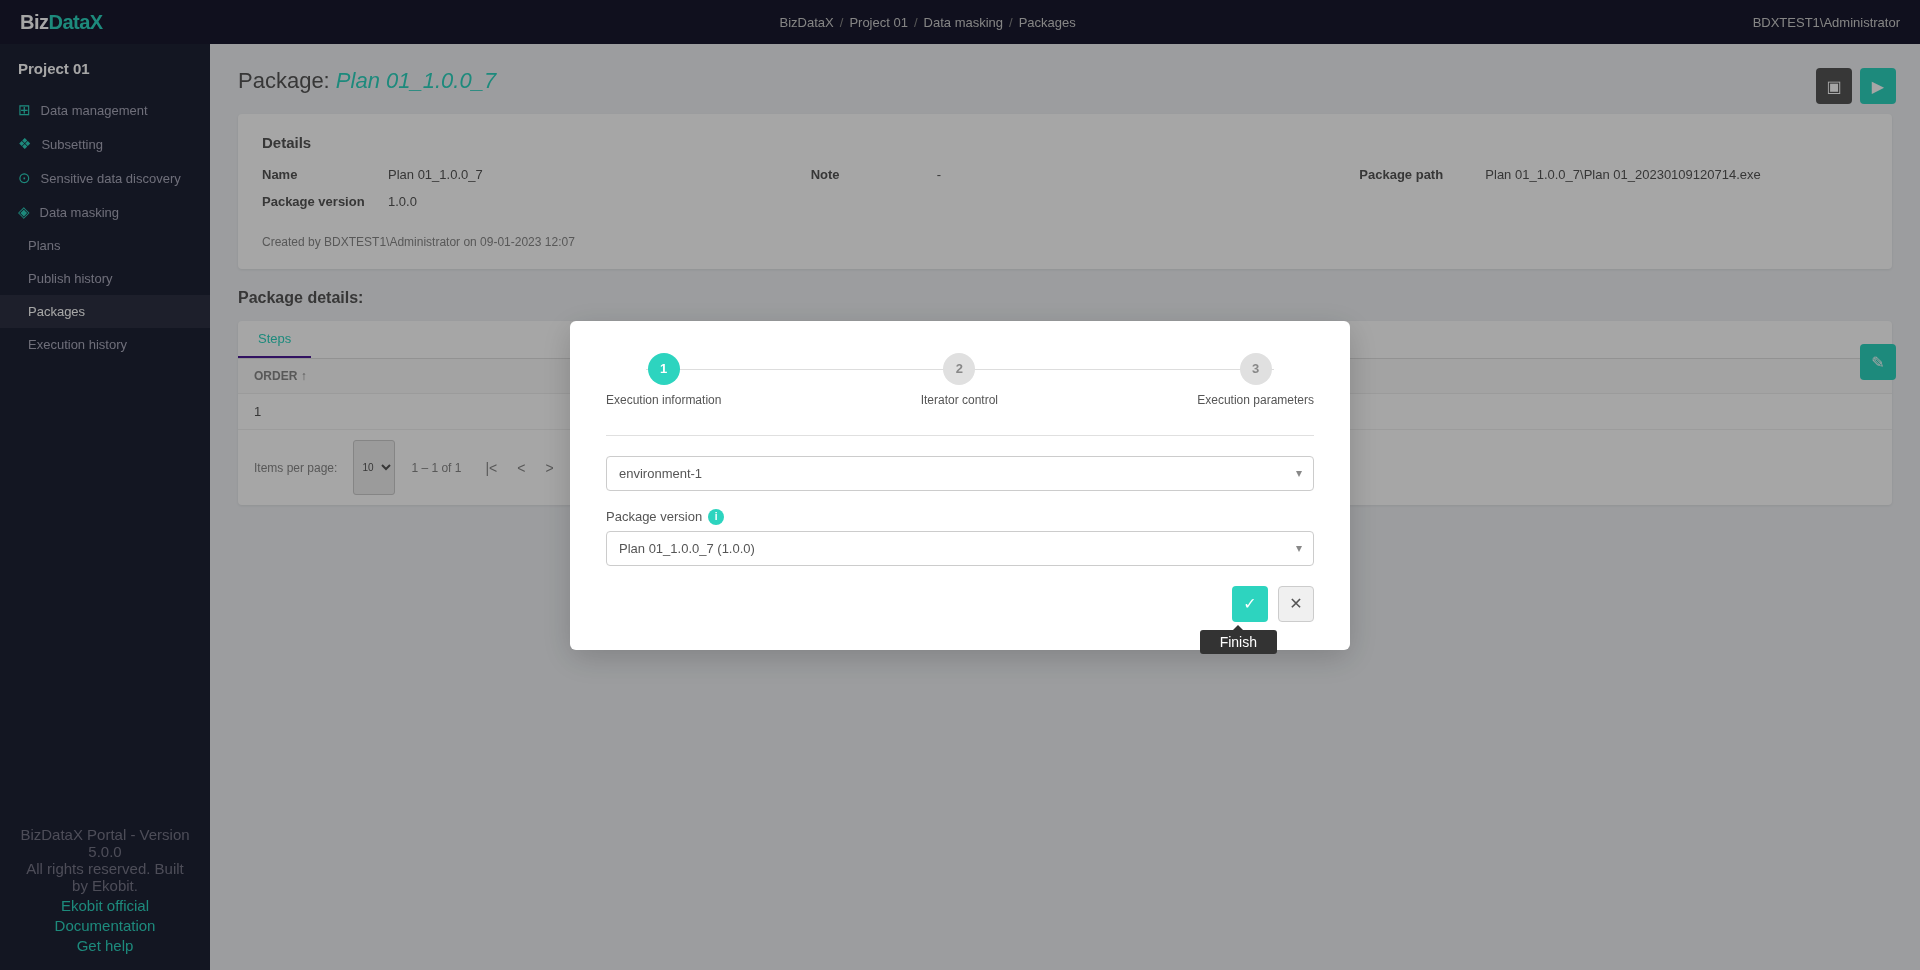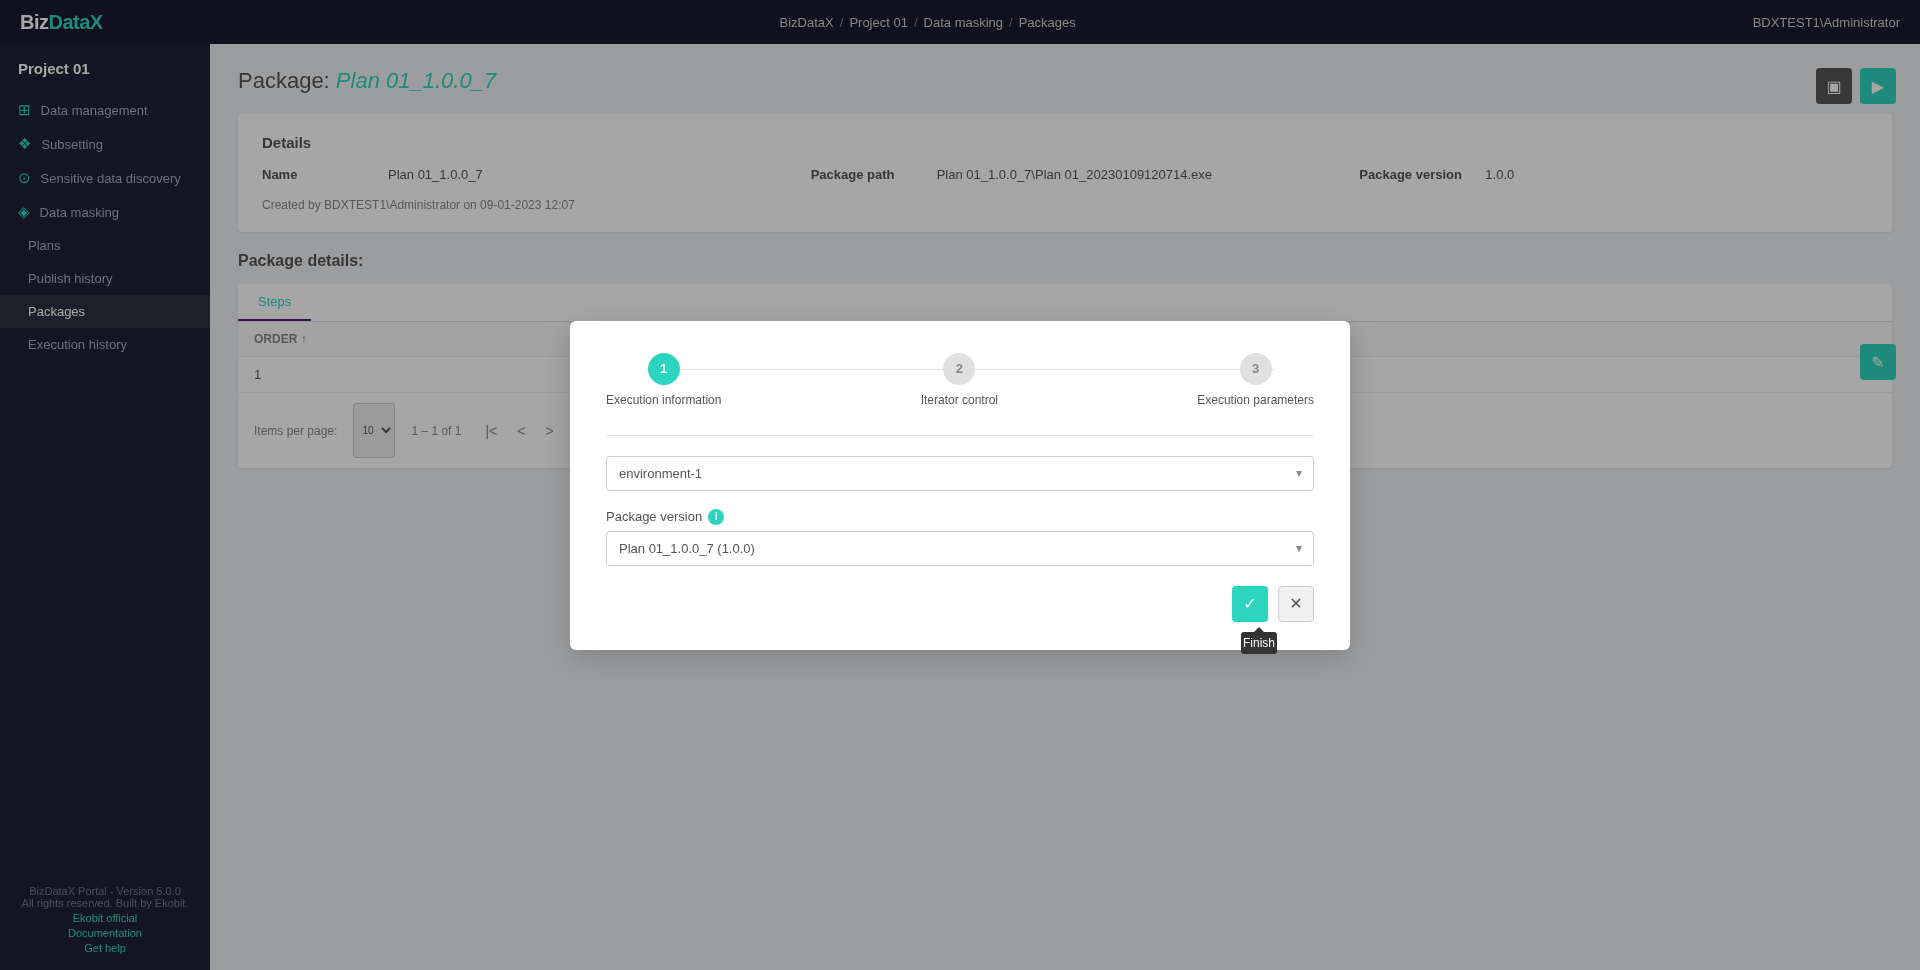--- a/index.html
+++ b/index.html
@@ -76,21 +76,21 @@
     .sidebar-navitem {
       padding: 9px 18px 9px 28px;
       cursor: pointer;
       font-size: 13px;
       color: #aab;
     }
     .sidebar-navitem.active { color: white; background: rgba(255,255,255,0.07); }
     .sidebar-footer {
       margin-top: auto;
       padding: 16px 18px;
-      font-size: 11px;
+      font-size: 15px;
       color: #778;
       text-align: center;
     }
     .sidebar-footer a { color: #2dd4bf; text-decoration: none; display: block; margin-top: 3px; }
 
     
     .main {
       flex: 1;
       overflow-y: auto;
       background: #f0f2f5;
@@ -121,21 +121,21 @@
       margin-bottom: 16px;
     }
     .details-grid {
       display: grid;
       grid-template-columns: 1fr 1fr 1fr;
       gap: 12px 40px;
     }
     .detail-row { display: flex; gap: 16px; align-items: baseline; }
     .detail-label { font-weight: 600; color: #555; min-width: 110px; font-size: 13px; }
     .detail-value { color: #555; font-size: 13px; }
-    .created-text { color: #888; font-size: 12px; margin-top: 16px; }
+    .created-text { color: #888; font-size: 12px; margin-top: 26px; }
     .package-card {
       background: white;
       border-radius: 4px;
       box-shadow: 0 1px 3px rgba(0,0,0,0.08);
     }
     .package-tabs {
       display: flex;
       border-bottom: 1px solid #e0e0e0;
     }
     .package-tab {
@@ -391,22 +391,22 @@
       display: flex;
       align-items: center;
       justify-content: center;
     }
     .tooltip-finish {
       position: absolute;
       bottom: -32px;
       right: 37px;
       background: #333;
       color: white;
-      font-size: 12px;
-      padding: 4px 2px;
+      font-size: 14px;
+      padding: 4px 20px;
       border-radius: 3px;
       white-space: nowrap;
     }
     .tooltip-finish::before {
       content: '';
       position: absolute;
       top: -5px;
       left: 50%;
       transform: translateX(-50%);
       border: 5px solid transparent;
@@ -501,20 +501,24 @@
       <span>Package:</span>
       <em>Plan 01_1.0.0_7</em>
     </h1>
 
     <div class="details-card">
       <div class="details-title">Details</div>
       <div class="details-grid">
         <div class="detail-row">
           <span class="detail-label">Name</span>
           <span class="detail-value">Plan 01_1.0.0_7</span>
+        </div>
+        <div class="detail-row">
+          <span class="detail-label">Note</span>
+          <span class="detail-value">-</span>
         </div>
         <div class="detail-row">
           <span class="detail-label">Package path</span>
           <span class="detail-value">Plan 01_1.0.0_7\Plan 01_20230109120714.exe</span>
         </div>
         <div class="detail-row">
           <span class="detail-label">Package version</span>
           <span class="detail-value">1.0.0</span>
         </div>
       </div>

